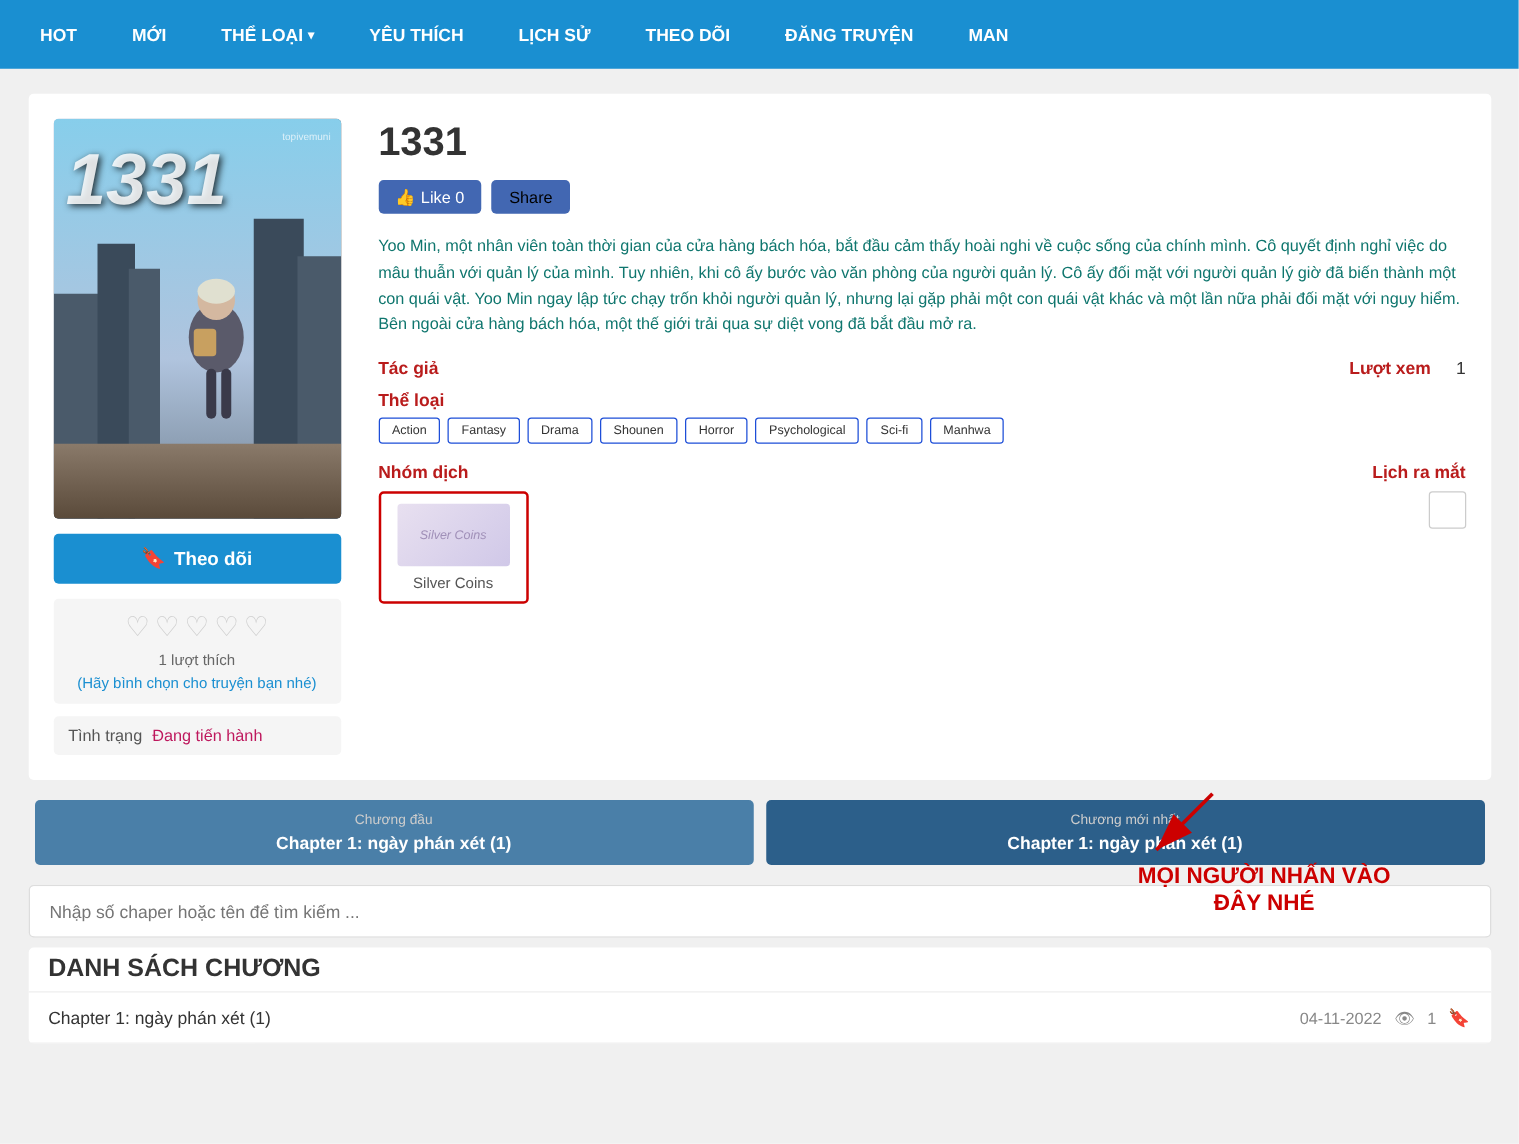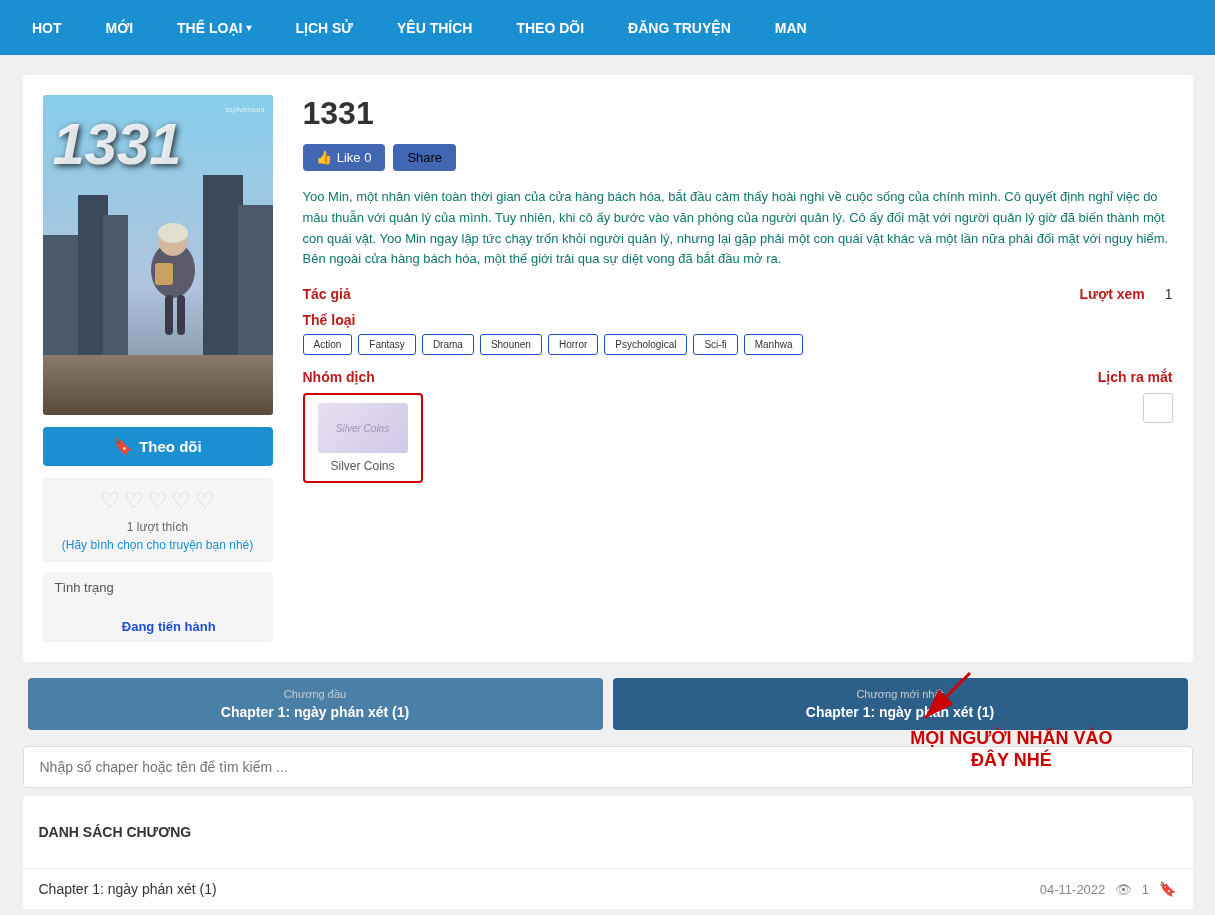--- a/index.html
+++ b/index.html
@@ -109,21 +109,21 @@
     .status-row {
       margin-top: 10px;
       background: #f5f5f5;
       border-radius: 4px;
       padding: 8px 12px;
       font-size: 13px;
       display: flex;
       gap: 8px;
     }
     .status-label { color: #555; }
-    .status-value { color: #1d4ed8; font-weight: bold; margin-top: 39px; }
+    .status-value { color: #be185d; font-weight: normal; }
 
     
     .manga-right { flex: 1; }
 
     .manga-title {
       font-size: 32px;
       font-weight: bold;
       color: #333;
       margin-bottom: 12px;
     }
@@ -261,22 +261,22 @@
       border-radius: 4px;
     }
 
     
     .chapter-list-section {
       background: #fff;
       border-radius: 4px;
       margin-top: 8px;
     }
     .chapter-list-header {
-      padding: 28px 16px;
-      font-size: 14px;
+      padding: 6px 16px;
+      font-size: 20px;
       font-weight: bold;
       color: #333;
       border-bottom: 1px solid #eee;
     }
     .chapter-item {
       display: flex;
       align-items: center;
       justify-content: space-between;
       padding: 12px 16px;
       border-bottom: 1px solid #f0f0f0;
@@ -306,22 +306,22 @@
 </head>
 <body>
 
 <nav class="navbar">
   <a>HOT</a>
   <a>MỚI</a>
   <a>
     <span>THỂ LOẠI</span>
     <span class="arrow">▾</span>
   </a>
+  <a>YÊU THÍCH</a>
   <a>LỊCH SỬ</a>
-  <a>YÊU THÍCH</a>
   <a>THEO DÕI</a>
   <a>ĐĂNG TRUYỆN</a>
   <a>MAN</a>
 </nav>
 
 <div class="container">
 
   <div class="manga-detail">
 
     <div class="manga-left">

